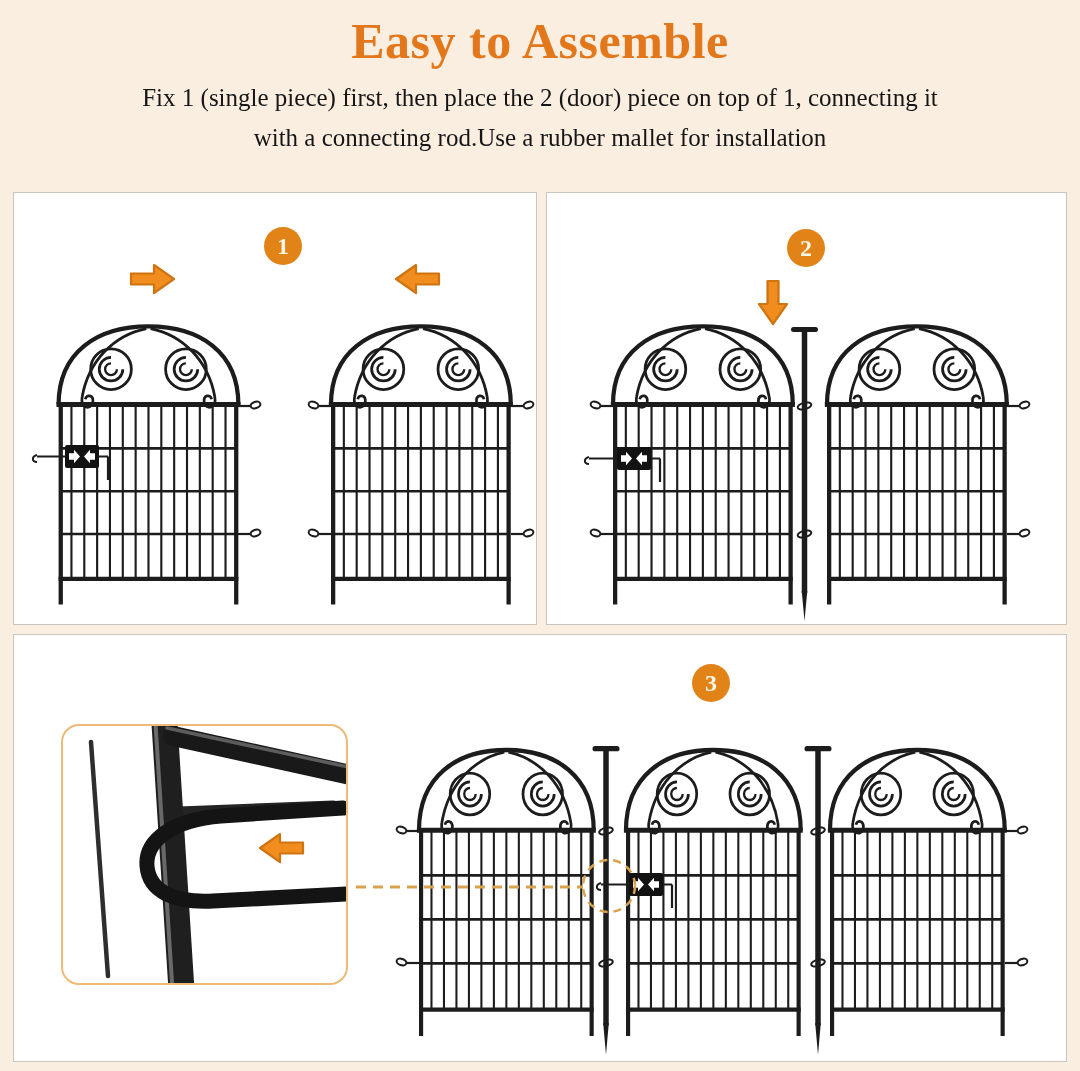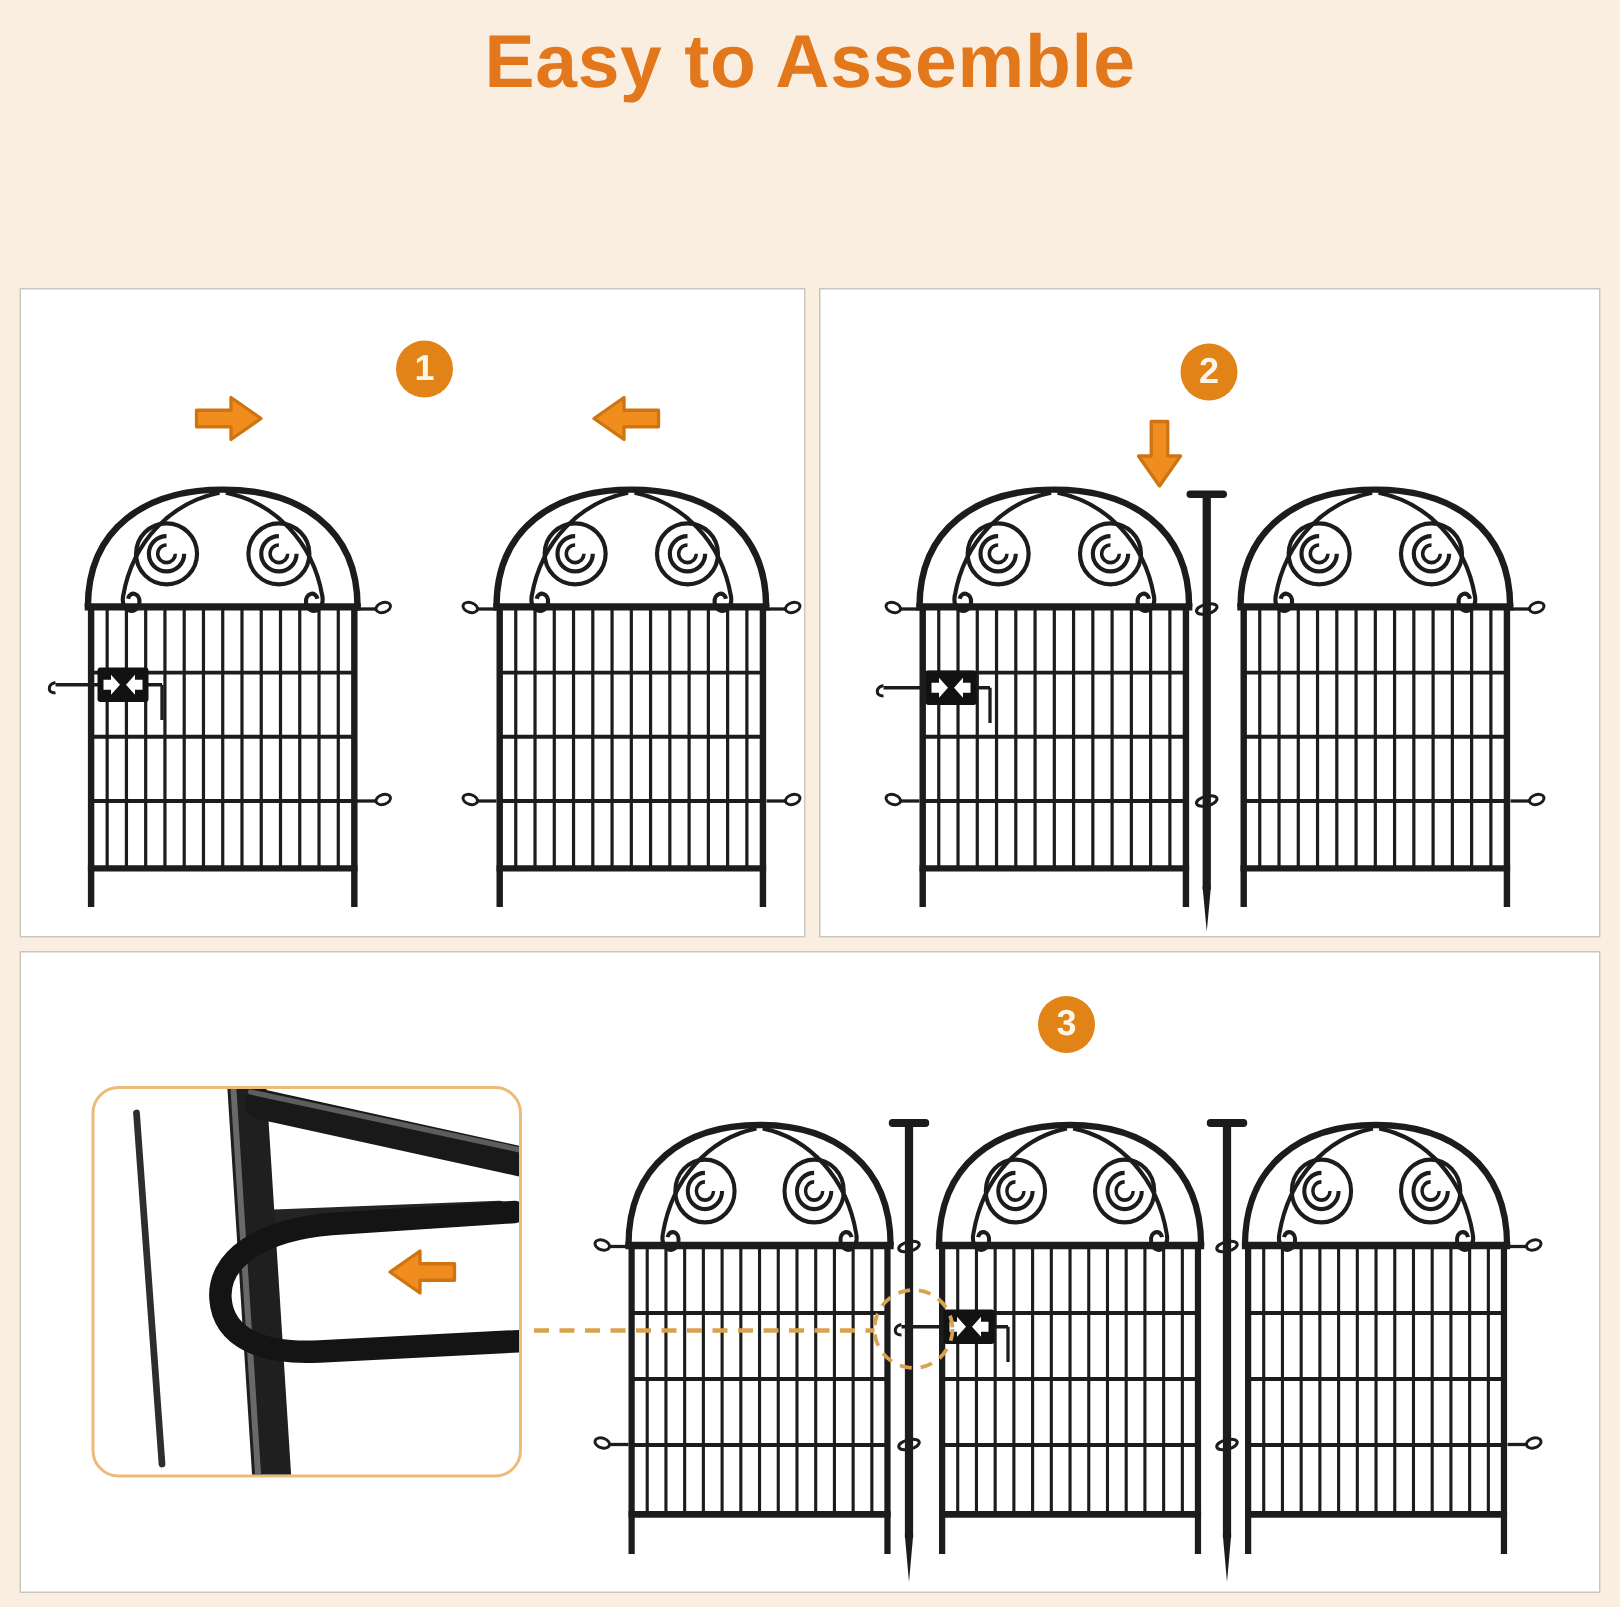--- a/index.html
+++ b/index.html
@@ -1,17 +1,17 @@
 <!DOCTYPE html>
 <html><head>
 <meta charset="utf-8">
 <style>
   html,body{margin:0;padding:0;background:#FAEEE1;}
   .page{position:relative;width:1080px;height:1071px;background:#FAEEE1;overflow:hidden;
-        font-family:Liberation Sans, sans-serif;}
+        font-family:Liberation Serif, serif;}
   .header{position:absolute;left:0;top:0;width:1080px;text-align:center;}
   .title{margin:0;padding-top:12px;font-size:50px;font-weight:700;color:#E2771C;letter-spacing:0.5px;}
   .subtitle{margin-top:8px;font-size:25px;line-height:40px;color:#161616;}
   .panel{position:absolute;background:#FFFFFF;border:1.5px solid #C9C6C0;box-sizing:border-box;}
   .panel-1{left:13px;top:192px;width:524px;height:433px;}
   .panel-2{left:546px;top:192px;width:521px;height:433px;}
   .panel-3{left:13px;top:634px;width:1054px;height:428px;}
   .badge{position:absolute;width:38px;height:38px;border-radius:50%;background:#E28317;
          color:#FCF5E8;font-size:24px;font-weight:700;text-align:center;line-height:38px;}
   .art{position:absolute;left:0;top:0;overflow:visible;}
@@ -81,20 +81,24 @@
         <path d="M30,8.2 h-5 v-3.4 l-6,6.7 l6,6.7 v-3.4 h5 z" fill="#FFFFFF" stroke="none"></path>
       </g>
       <g id="arrowR">
         <path d="M0,9.5 H23 V1 L43,15 L23,29 V20.5 H0 Z" fill="#F18D1F" stroke="#CE7410" stroke-width="2.2" stroke-linejoin="round"></path>
       </g>
     </defs>
   </svg>
 
   <div class="header">
     <h1 class="title">Easy to Assemble</h1>
+    <div class="subtitle">
+      <div>Fix 1 (single piece) first, then place the 2 (door) piece on top of 1, connecting it</div>
+      <div>with a connecting rod.Use a rubber mallet for installation</div>
+    </div>
   </div>
 
   <section class="panel panel-1">
     <div class="badge" style="left:250px;top:34px;">1</div>
     <svg class="art" width="524" height="433" viewBox="0 0 524 433">
       <use href="#arrowR" transform="translate(117,71)"></use>
       <use href="#arrowR" transform="translate(425,71) scale(-1,1)"></use>
       <use href="#fence" transform="translate(44.6,133.4) scale(1.07)"></use>
       <use href="#fence" transform="translate(317,133.4) scale(1.07)"></use>
       <use href="#hookR" transform="translate(224,213)"></use>

